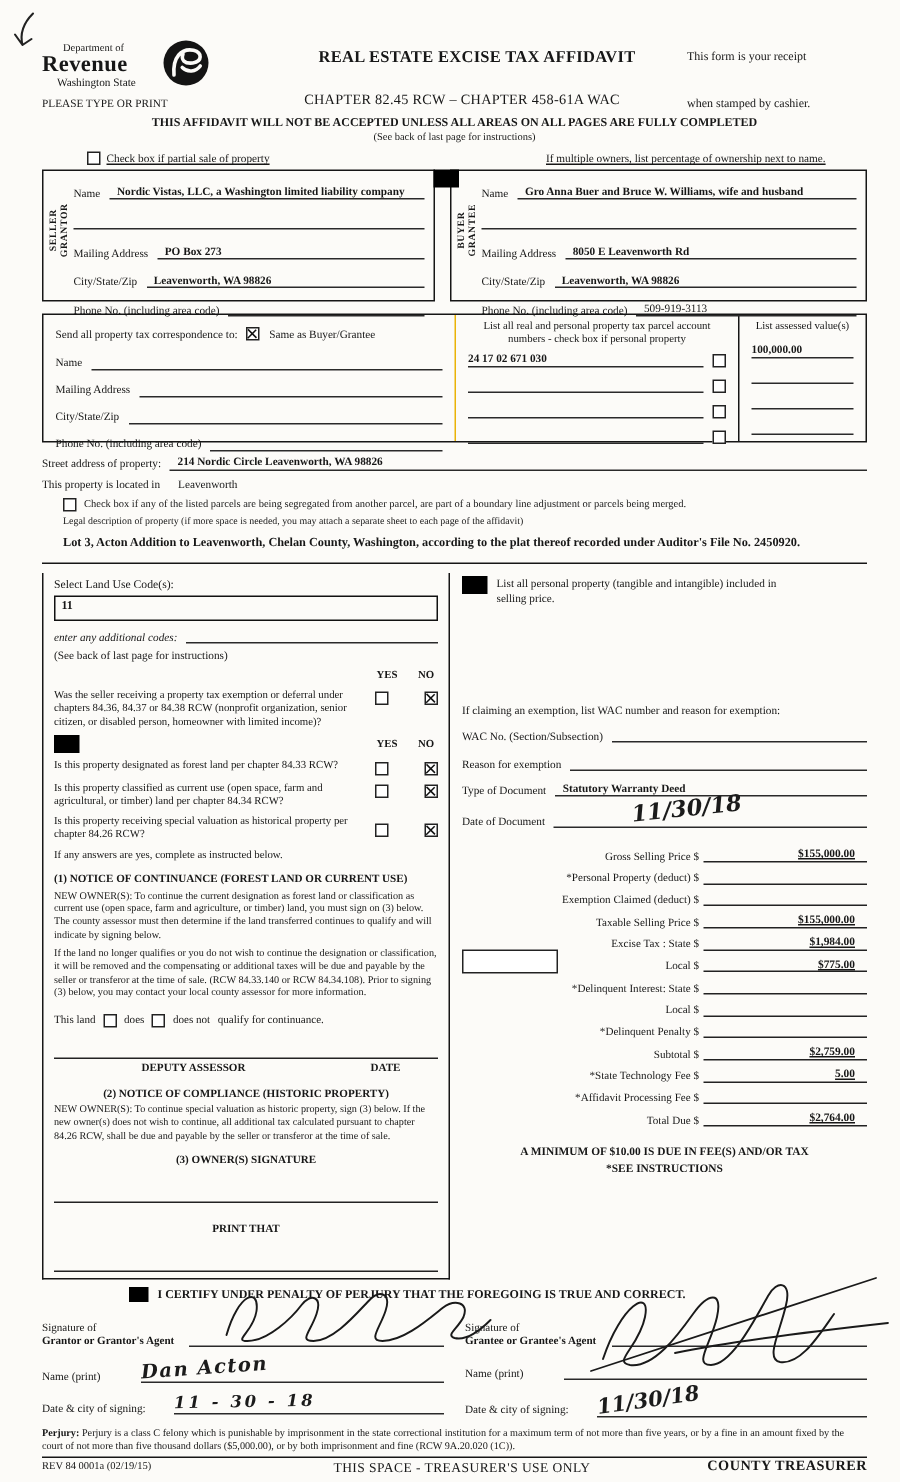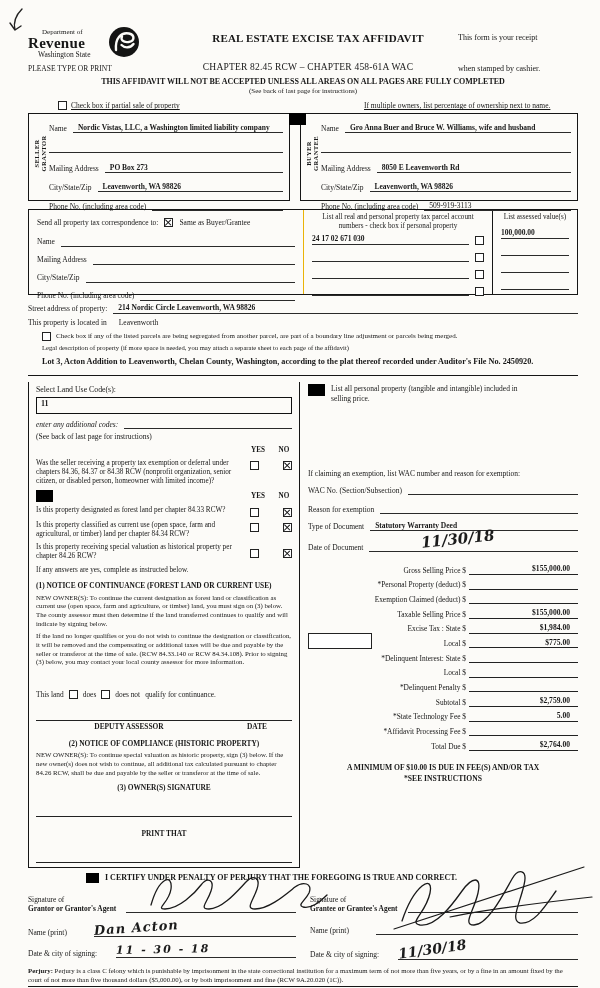--- a/index.html
+++ b/index.html
@@ -65,37 +65,37 @@
   .lu-title{font-size:7.8px;}
   .lu-codebox{border:1.6px solid #111;height:13px;margin-top:2px;padding:1px 4px;font-weight:bold;font-size:8px;}
   .yn-head{display:flex;justify-content:flex-end;gap:10px;font-size:7.2px;font-weight:bold;margin-top:5px;}
   .yn-head span{width:16px;text-align:center;}
   .q-row{display:flex;margin-top:4px;}
   .q-text{flex:1;padding-right:6px;font-size:7.2px;}
   .q-boxes{width:42px;display:flex;justify-content:space-between;padding-top:2px;}
   .marker-row{display:flex;justify-content:space-between;align-items:center;margin-top:4px;}
   .notice-title{font-weight:bold;font-size:7.4px;margin-top:6px;}
   .notice-p{font-size:6.8px;margin-top:3px;line-height:1.3;}
-  .qualify{display:flex;gap:5px;align-items:flex-start;margin-top:23px;font-size:7.4px;}
+  .qualify{display:flex;gap:5px;align-items:flex-end;margin-top:8px;font-size:7.4px;}
   .sig-line{border-bottom:1px solid #222;height:12px;}
   .under-labels{display:flex;font-size:7.4px;font-weight:bold;margin-top:1px;}
   .center{text-align:center;}
   
   .pp-head{display:flex;gap:6px;align-items:flex-start;}
   .exempt-block{margin-top:66px;}
   .exempt-block .frow{margin-top:5px;}
   .doc-block{margin-top:0;}
   .doc-block .frow{margin-top:6px;position:relative;}
   .hand{font-family:"DejaVu Serif",serif;font-style:italic;font-weight:bold;color:#1b1b1b;display:inline-block;}
   .hand-docdate{position:absolute;left:42%;top:-11px;font-size:15px;transform:rotate(-6deg);}
   .fees{margin-top:12px;}
   .fee-row{display:flex;align-items:flex-end;margin-top:4.2px;position:relative;}
   .fee-label{width:158px;text-align:right;padding-right:3px;font-size:7.4px;white-space:nowrap;}
   .fee-fill{flex:1;border-bottom:1px solid #222;text-align:right;min-height:9px;}
-  .fee-val{font-weight:bold;font-size:7.6px;padding-right:8px;}
+  .fee-val{font-weight:bold;font-size:7.6px;padding-right:8px;text-decoration:underline;}
   .empty-box{position:absolute;left:0;bottom:-1px;width:62px;height:14px;border:1px solid #222;background:#fff;}
   .min-note{font-weight:bold;font-size:7.6px;text-align:center;margin-top:12px;line-height:1.4;}
   
   .cert{position:relative;margin-top:5px;}
   .cert-line{display:flex;gap:6px;align-items:center;font-weight:bold;font-size:8px;padding-left:58px;}
   .cert-cols{display:flex;gap:14px;margin-top:2px;}
   .cert-col{flex:1;}
   .cert-col .frow{margin-top:5px;}
   .sig-label{font-size:7.4px;line-height:1.25;width:92px;flex:none;}
   .cert-svg{position:absolute;pointer-events:none;}

